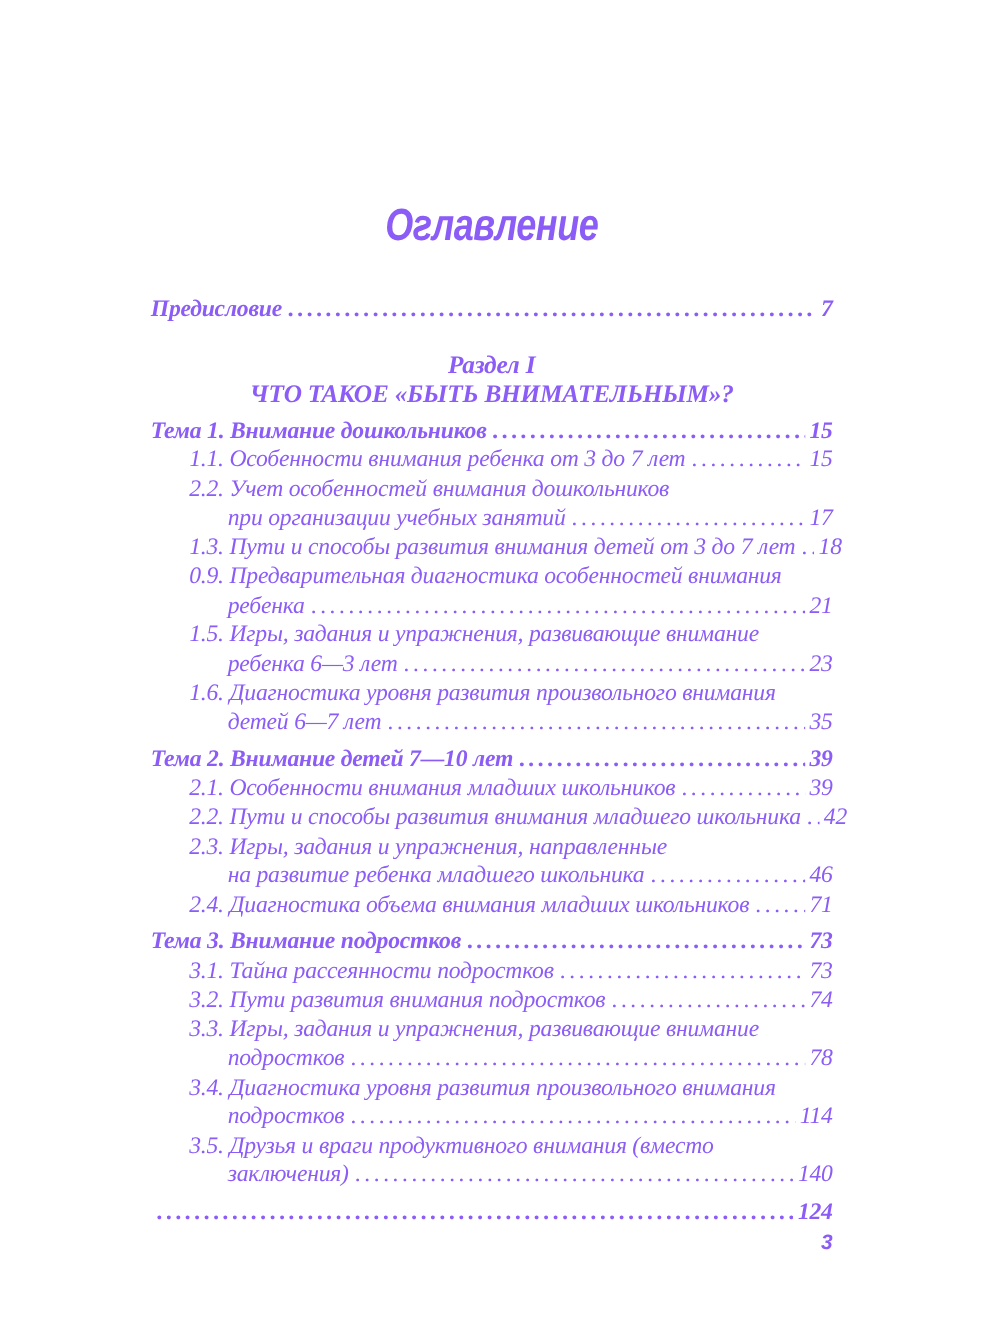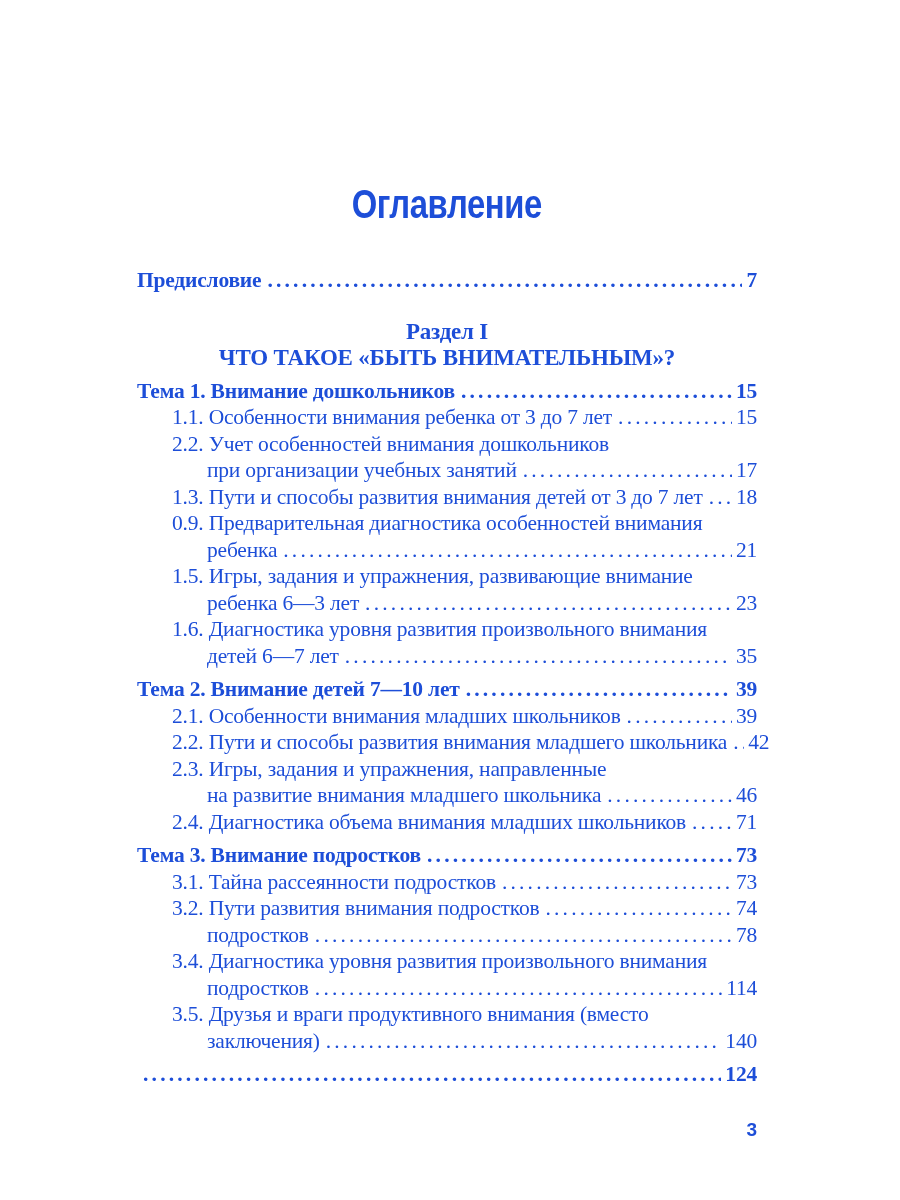--- a/index.html
+++ b/index.html
@@ -4,23 +4,24 @@
 <style>
   html, body { margin: 0; padding: 0; background: #e8e8e8; }
   .page {
     position: relative;
     width: 900px;
     height: 1200px;
     margin: 0 auto;
     background: #ffffff;
     box-sizing: border-box;
     padding: 0 143px 0 137px;
-    color: #1d4ed8;
+    color: #8b5cf6;
     font-family: "Liberation Serif", "DejaVu Serif", serif;
     overflow: hidden;
+    font-style: italic;
   }
   h1.toc-title {
     margin: 181px 0 0 0;
     text-align: center;
     font-family: "Liberation Sans", "DejaVu Sans", sans-serif;
     font-weight: 700;
     font-size: 41px;
     line-height: 46px;
     letter-spacing: -0.5px;
   }
@@ -174,21 +175,21 @@
           <span class="t">2.2. Пути и способы развития внимания младшего школьника</span>
           <span class="leader"></span>
           <span class="pg">42</span>
         </div>
       </div>
       <div class="entry">
         <div class="line indent-1">
           <span class="t">2.3. Игры, задания и упражнения, направленные</span>
         </div>
         <div class="line indent-2">
-          <span class="t">на развитие внимания младшего школьника</span>
+          <span class="t">на развитие ребенка младшего школьника</span>
           <span class="leader"></span>
           <span class="pg">46</span>
         </div>
       </div>
       <div class="entry">
         <div class="line indent-1">
           <span class="t">2.4. Диагностика объема внимания младших школьников</span>
           <span class="leader"></span>
           <span class="pg">71</span>
         </div>
@@ -208,20 +209,23 @@
         </div>
       </div>
       <div class="entry">
         <div class="line indent-1">
           <span class="t">3.2. Пути развития внимания подростков</span>
           <span class="leader"></span>
           <span class="pg">74</span>
         </div>
       </div>
       <div class="entry">
+        <div class="line indent-1">
+          <span class="t">3.3. Игры, задания и упражнения, развивающие внимание</span>
+        </div>
         <div class="line indent-2">
           <span class="t">подростков</span>
           <span class="leader"></span>
           <span class="pg">78</span>
         </div>
       </div>
       <div class="entry">
         <div class="line indent-1">
           <span class="t">3.4. Диагностика уровня развития произвольного внимания</span>
         </div>

